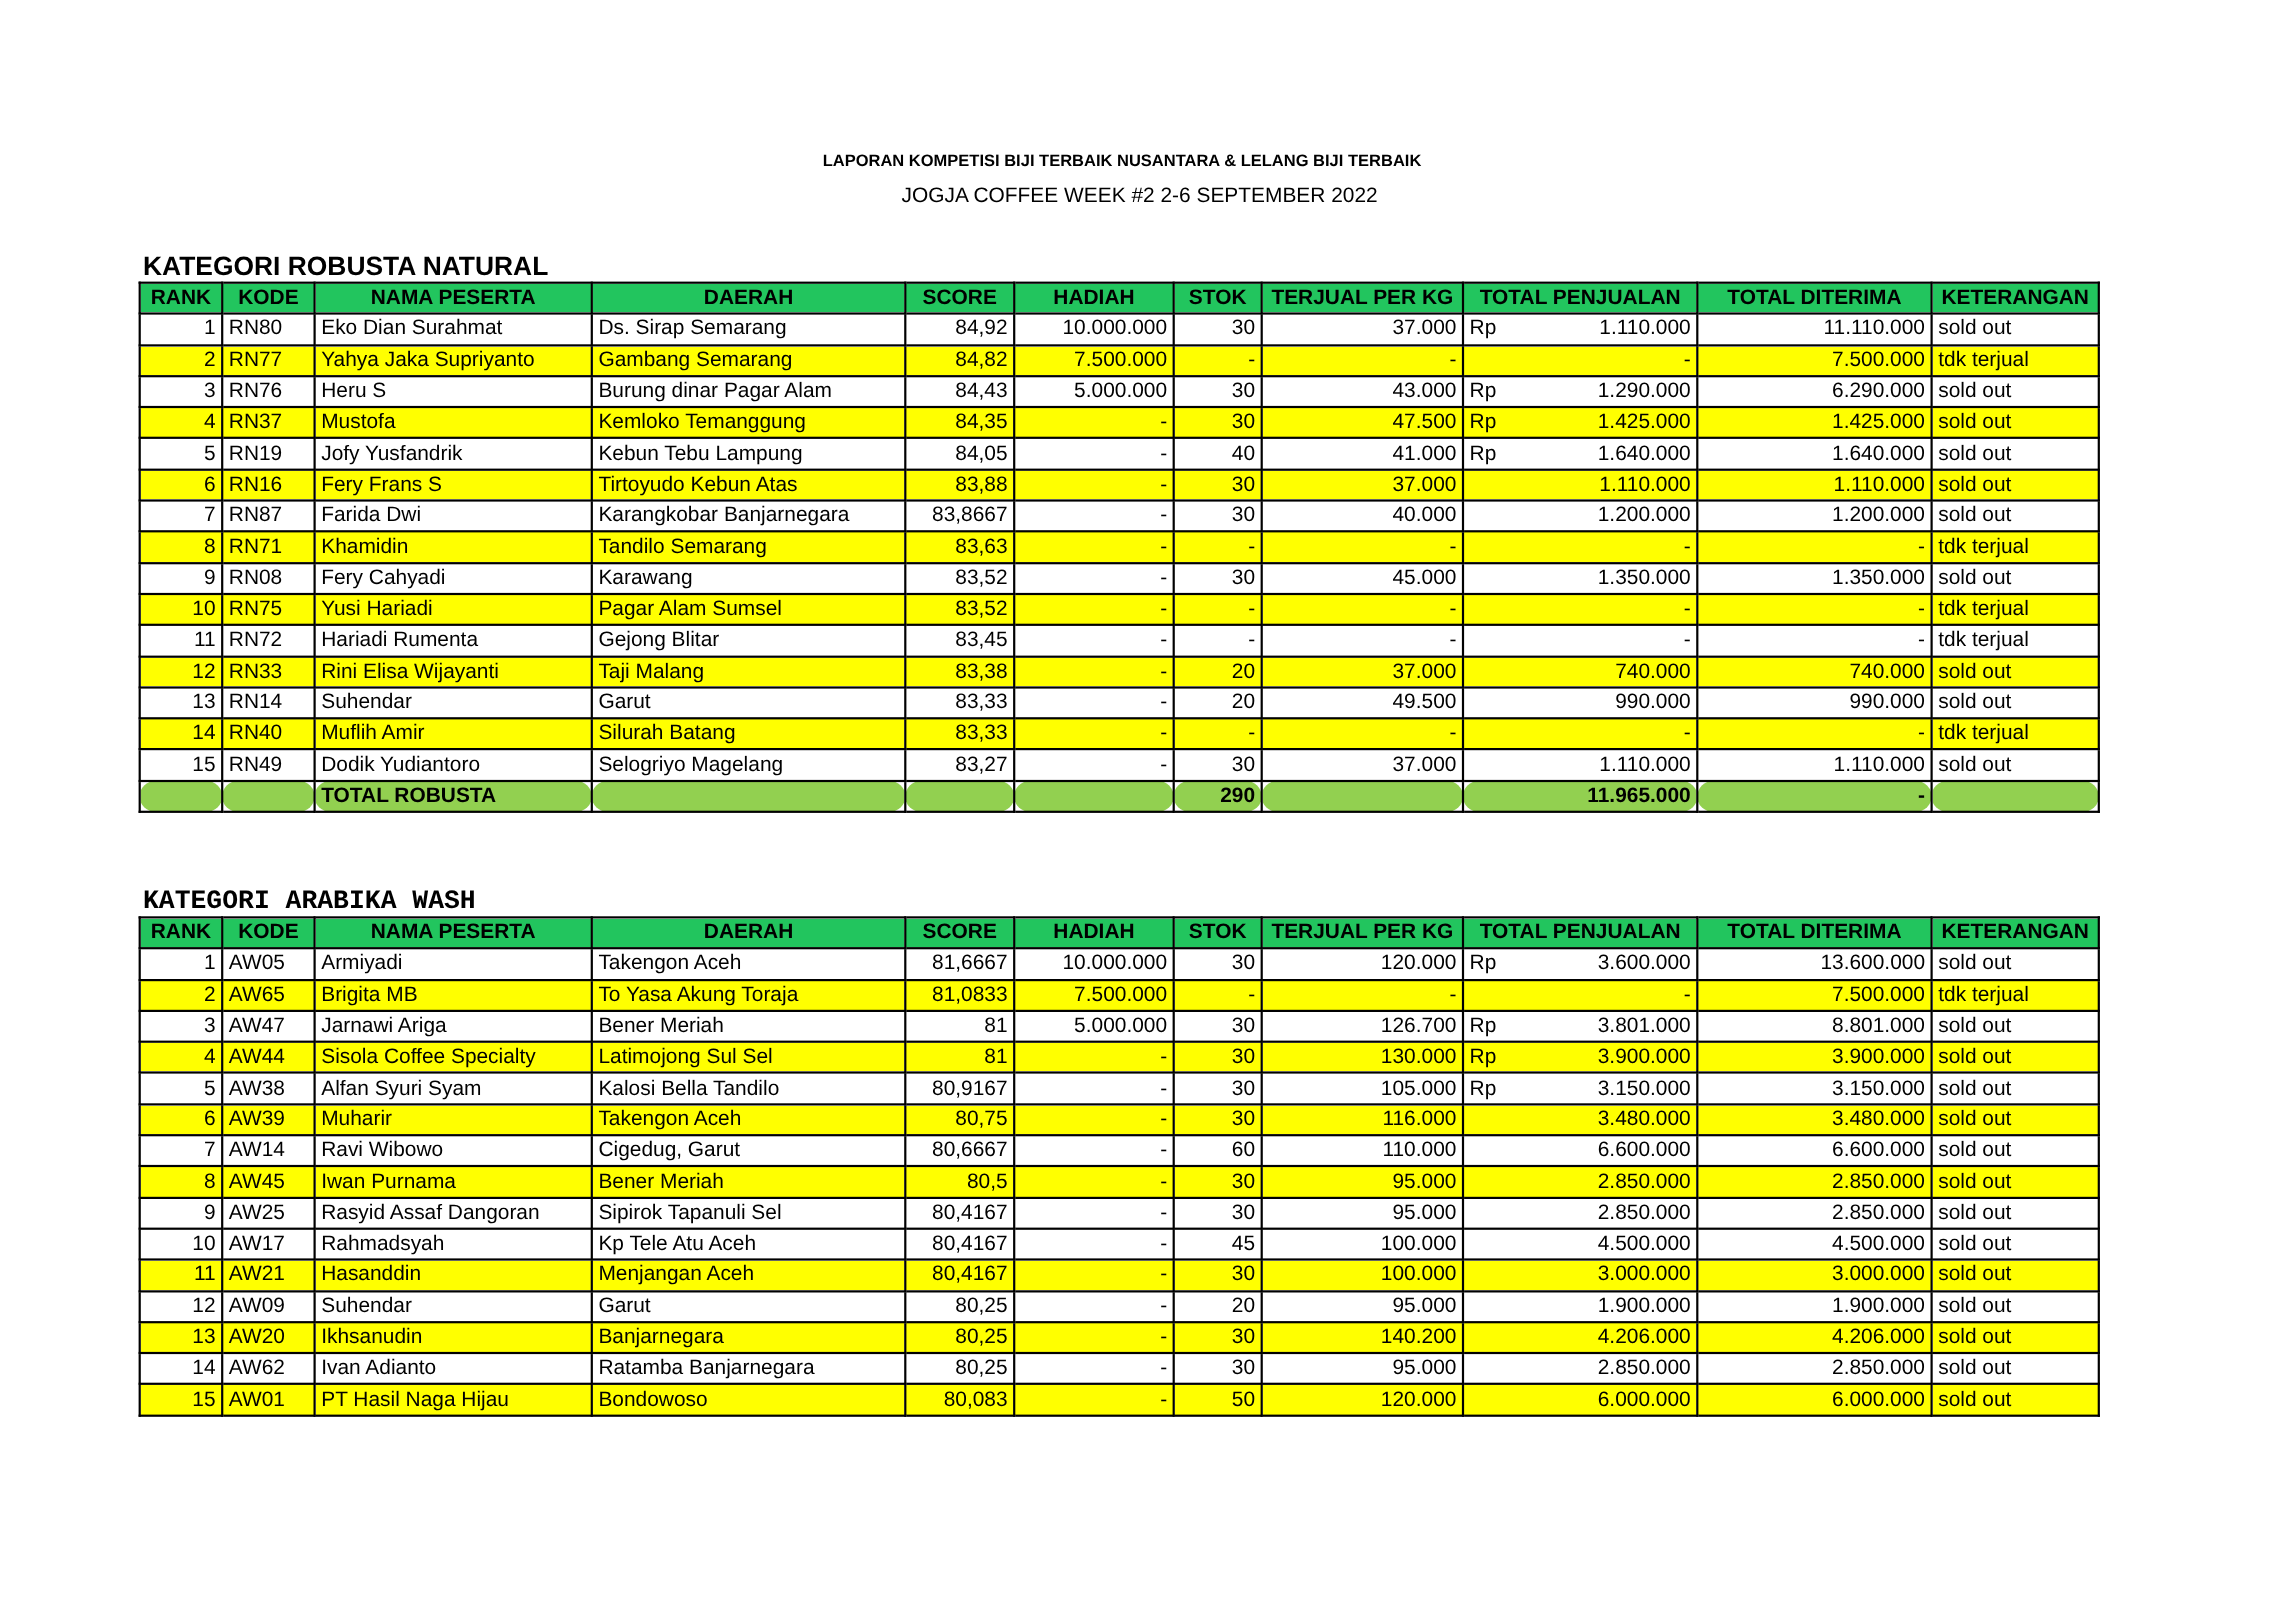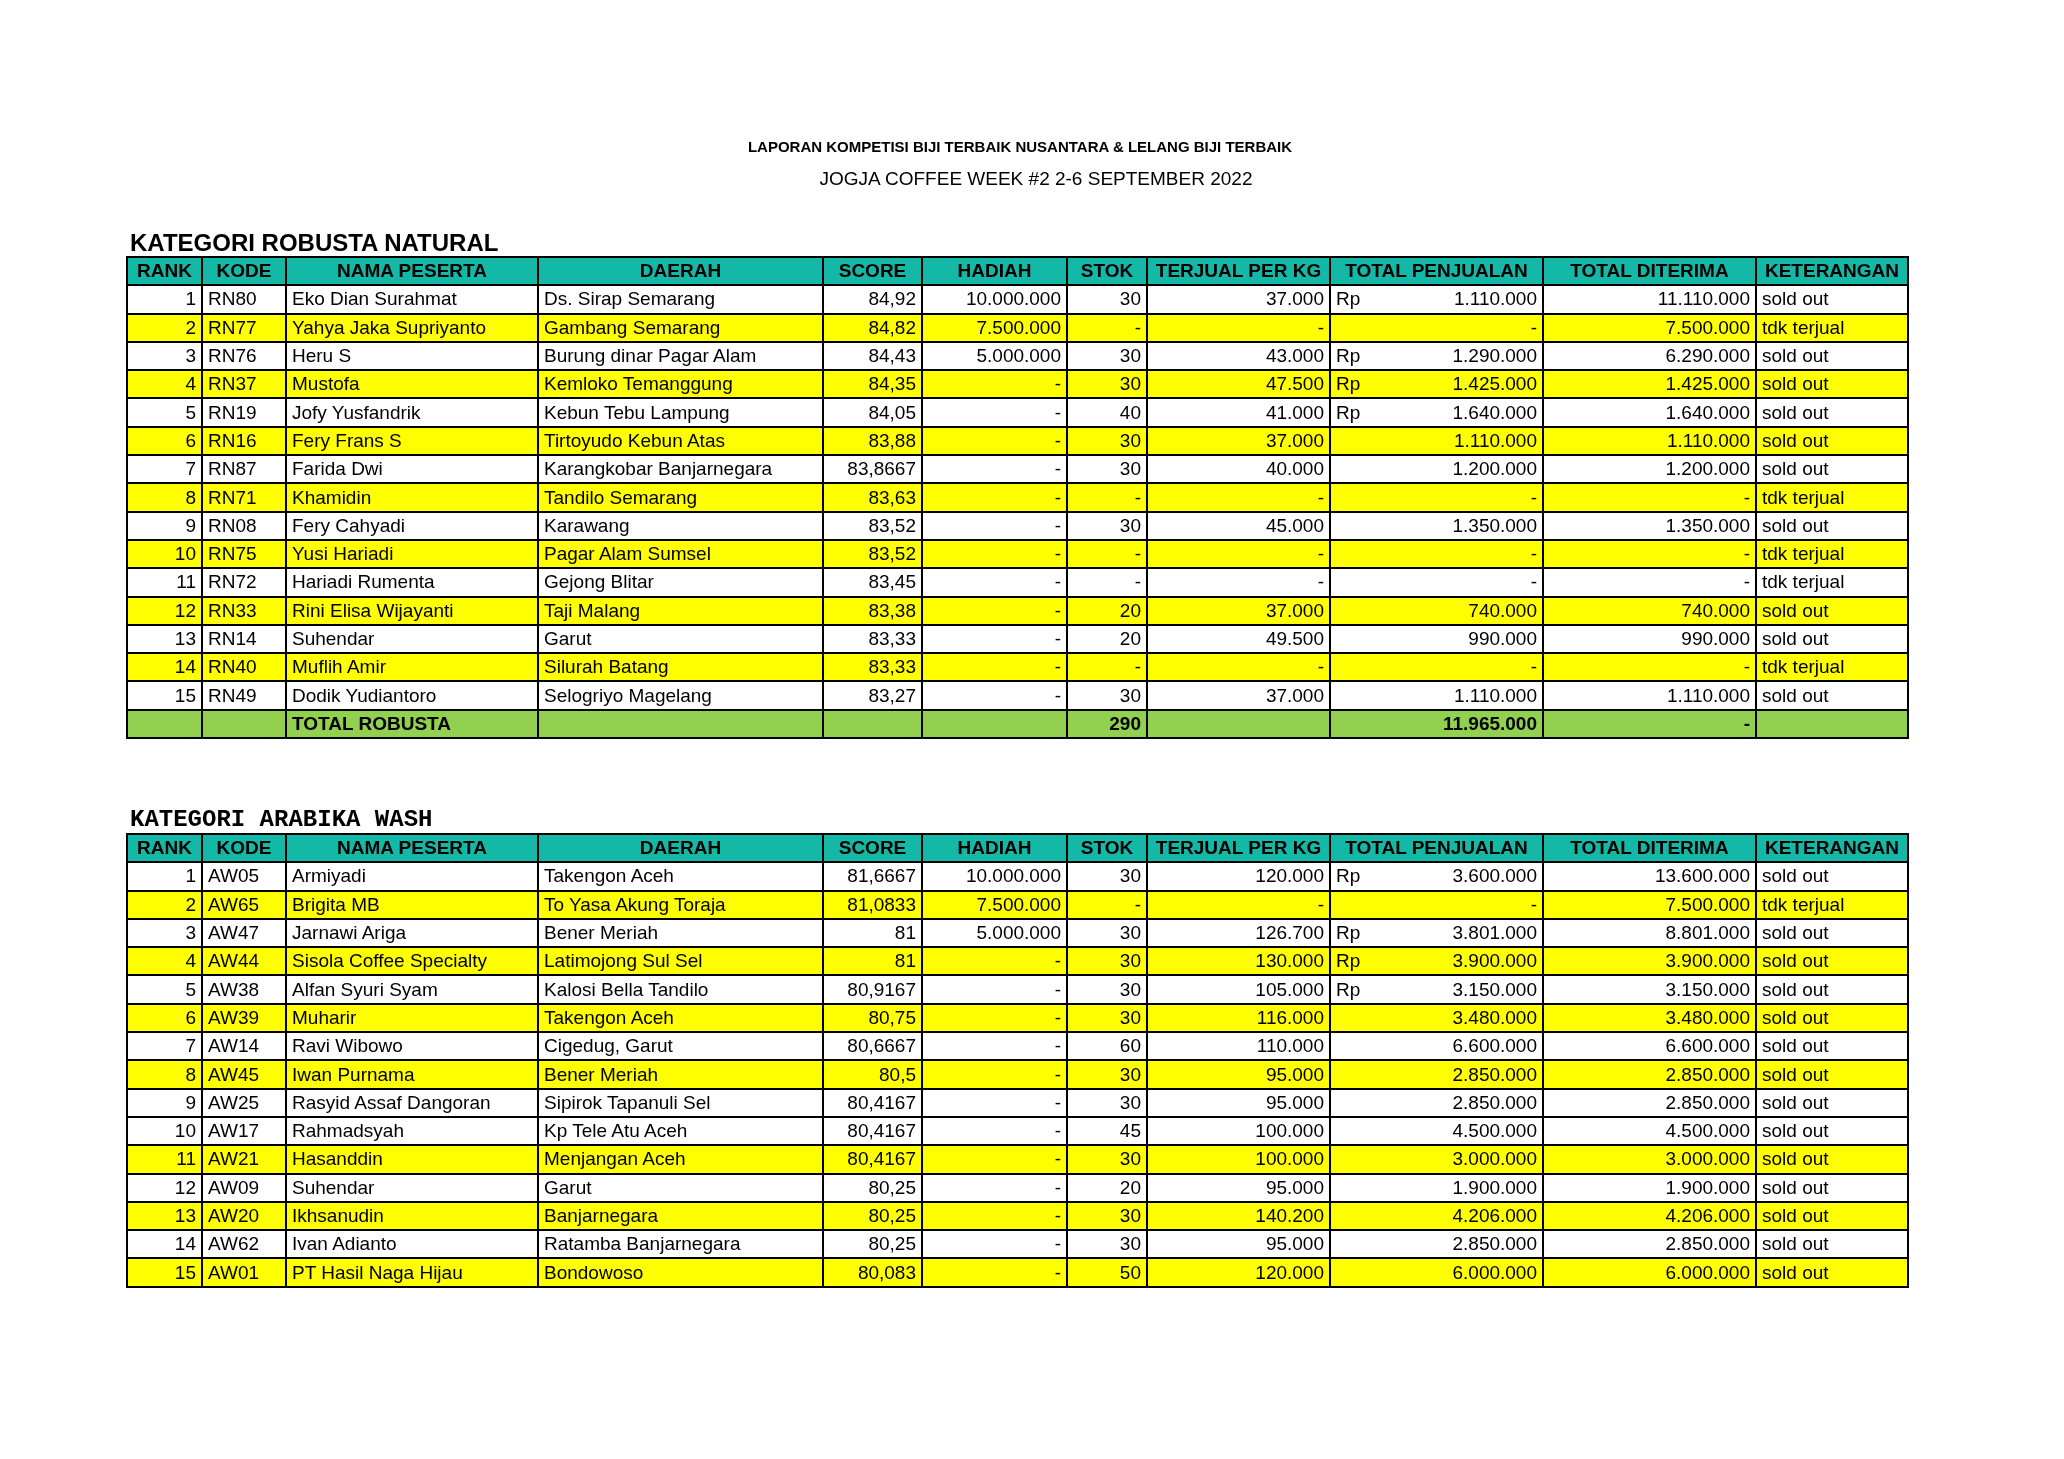--- a/index.html
+++ b/index.html
@@ -5,25 +5,25 @@
   html, body { margin: 0; padding: 0; background: #ffffff; }
   body { width: 2064px; height: 1459px; position: relative; overflow: hidden;
          font-family: "Liberation Sans", sans-serif; color: #000; }
   .title { position: absolute; left: 0; width: 2040px; text-align: center; }
   .t1 { top: 138px; font-size: 15px; font-weight: bold; }
   .t2 { top: 168px; font-size: 19px; margin-left: 16px; }
   .cat { position: absolute; left: 130px; font-size: 24px; font-weight: bold; }
   table.grid { position: absolute; left: 126px; border-collapse: collapse; table-layout: fixed; width: 1781px; }
   table.grid th, table.grid td { border: 2px solid #000; height: 26.3px; padding: 0 5px; font-size: 19px;
         white-space: nowrap; overflow: hidden; line-height: 26px; }
-  table.grid th { font-weight: bold; text-align: center; background: #14b8a6; }
+  table.grid th { font-weight: bold; text-align: center; background: #22c55e; }
   td.r { text-align: right; }
   td.l { text-align: left; }
   tr.hl td { background: #ffff00; }
-  tr.total td { background: #92d050; font-weight: bold; }
+  tr.total td { background: #92d050; font-weight: bold; border-radius: 14px; }
   .rp { float: left; }
   .rpv { float: right; }
 </style>
 </head>
 <body>
 
 <div class="title t1">LAPORAN KOMPETISI BIJI TERBAIK NUSANTARA &amp; LELANG BIJI TERBAIK</div>
 <div class="title t2">JOGJA COFFEE WEEK #2 2-6 SEPTEMBER 2022</div>
 
 <div class="cat" style="top:229px;">KATEGORI ROBUSTA NATURAL</div>

